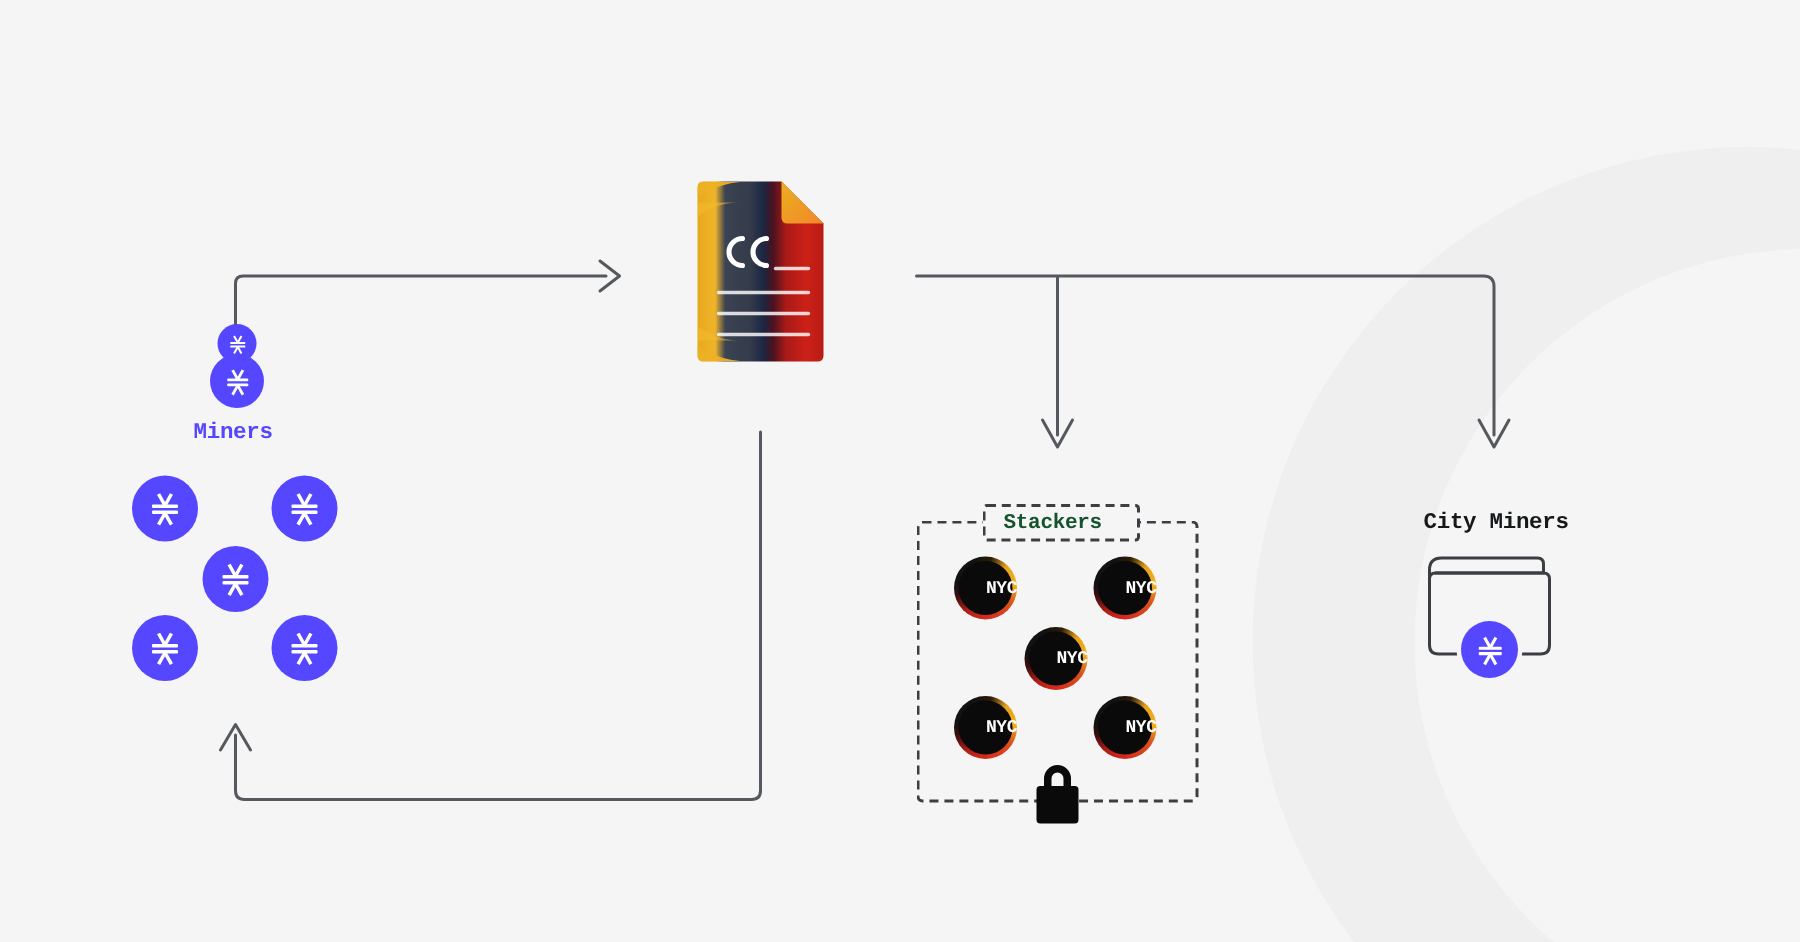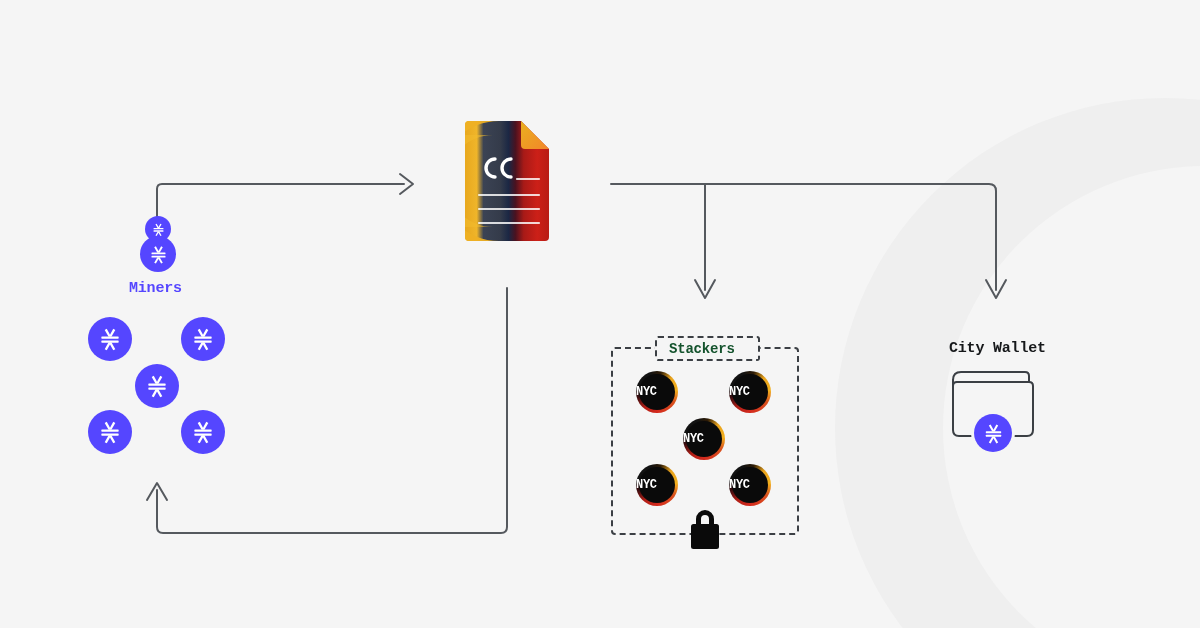--- a/index.html
+++ b/index.html
@@ -103,21 +103,21 @@
     background: #f5f5f5;
     box-sizing: border-box;
   }
   .nyc-coin {
     position: absolute;
     width: 42px;
     height: 42px;
     border-radius: 50%;
     display: flex;
     align-items: center;
-    justify-content: flex-start;
+    justify-content: flex-end;
   }
   .nyc-coin .ring {
     position: absolute;
     inset: 0;
     border-radius: 50%;
     background: conic-gradient(from 180deg,
       #d42a1e 0deg,
       #b01e16 40deg,
       #3a0d10 75deg,
       #121212 100deg,
@@ -339,21 +339,21 @@
     <span class="nyc-text">NYC</span>
   </div>
 
   <div id="lock-icon">
     <svg width="38" height="44" viewBox="0 0 38 44">
       <path d="M10,19 L10,13 A 9 9 0 0 1 28 13 L28,19 L23,19 L23,13 A 4 4 0 0 0 15 13 L15,19 Z" fill="#0a0a0a"></path>
       <rect x="5" y="18" width="28" height="25" rx="2.5" fill="#0a0a0a"></rect>
     </svg>
   </div>
 
-  <div class="label label-citywallet">City Wallet</div>
+  <div class="label label-citywallet">City Miners</div>
 
   <div id="city-wallet" class="node">
     <svg width="92" height="80" viewBox="0 0 92 80">
       <g fill="none" stroke="#3b3f44" stroke-width="2" stroke-linejoin="round" stroke-linecap="round">
 
         <path d="M6,14 Q6,6 14,6 L78,6 Q82,6 82,10 L82,16 L10,16"></path>
 
         <path d="M6,14 L6,64 Q6,70 12,70 L30,70 A 16 16 0 0 0 62 70 L80,70 Q86,70 86,64 L86,20 Q86,16 82,16 L10,16 Q6,16 6,20 Z"></path>
       </g>
     </svg>

